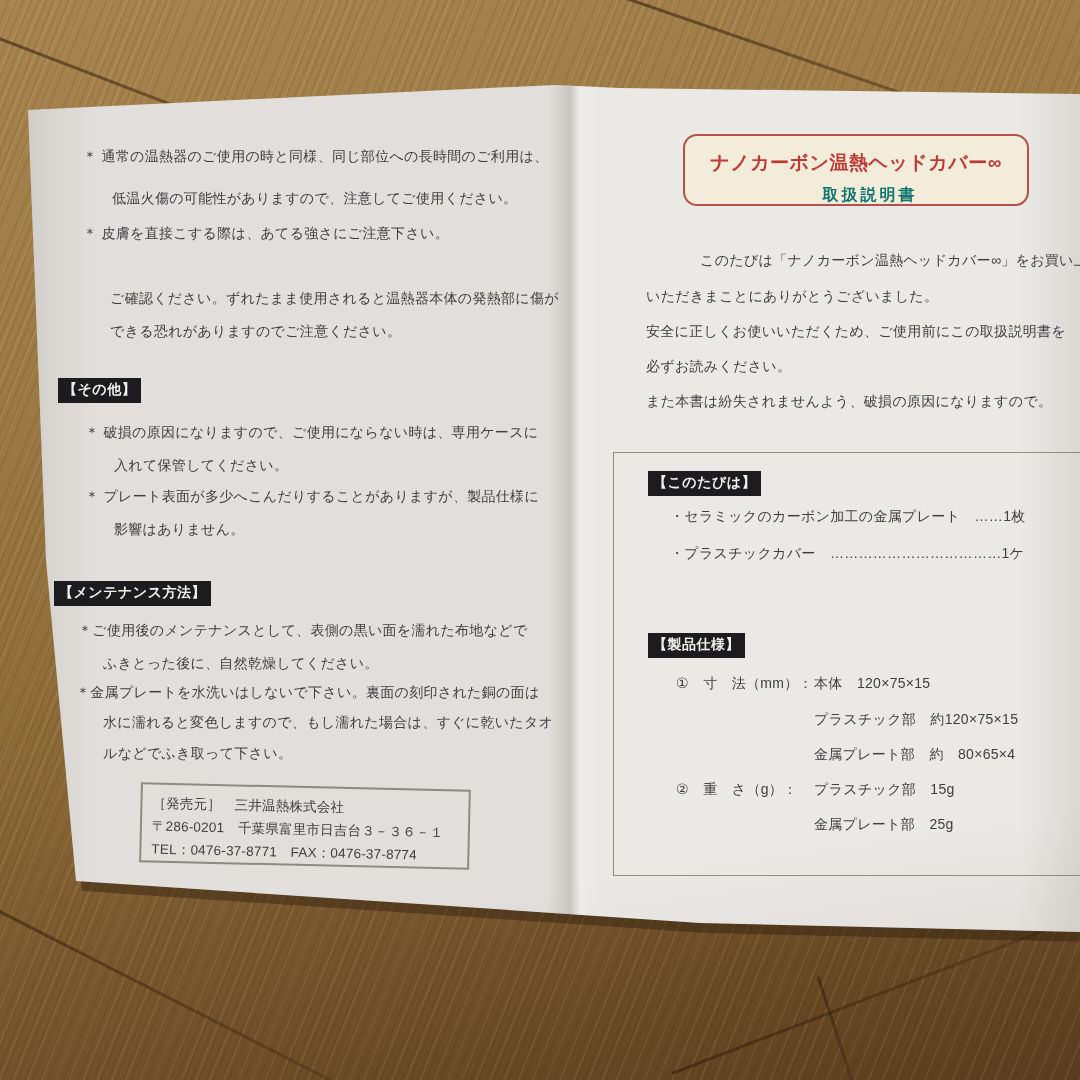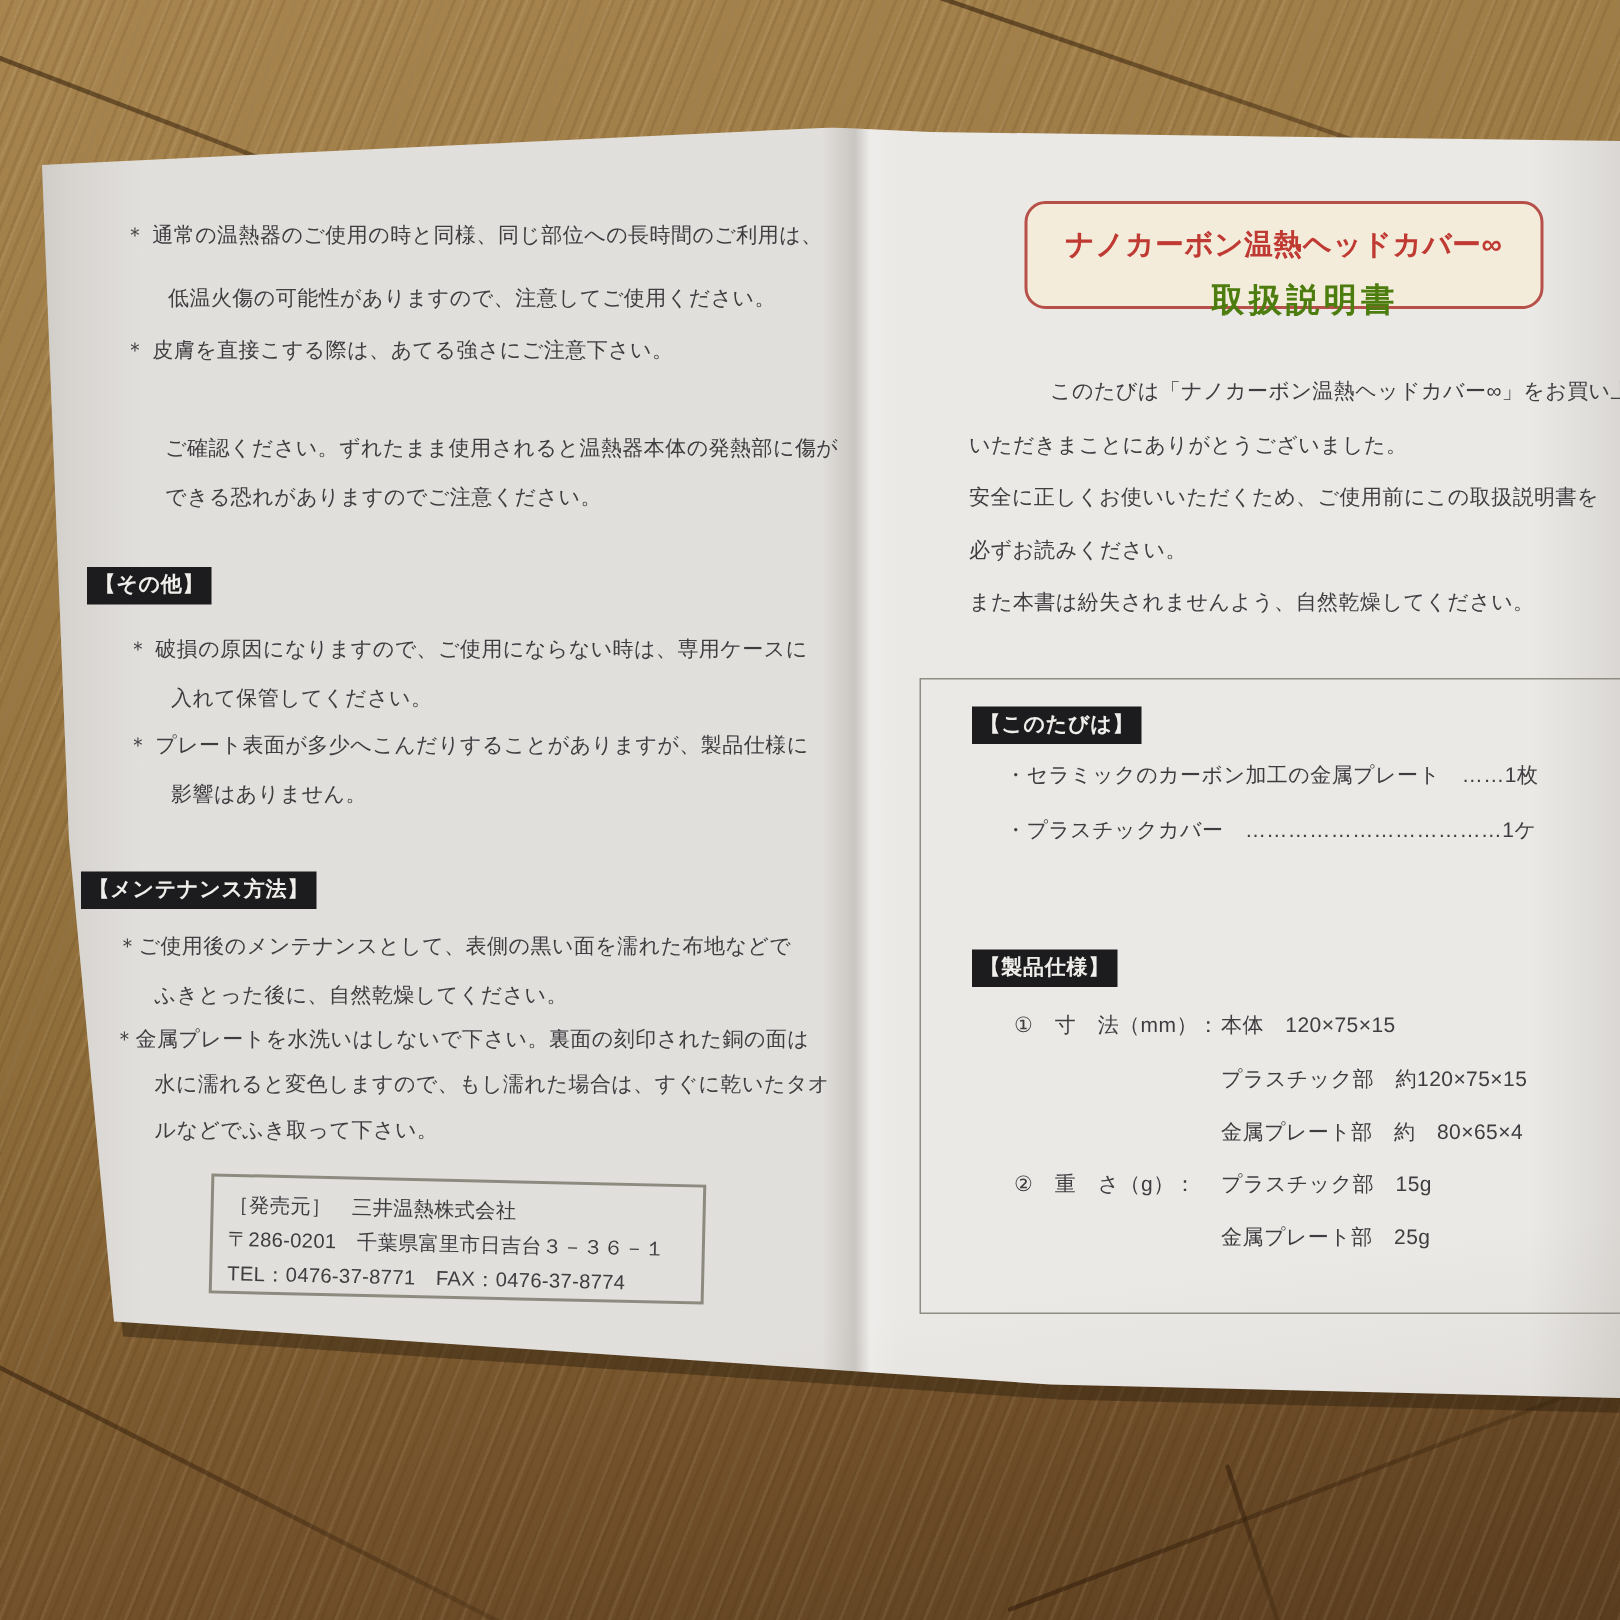--- a/index.html
+++ b/index.html
@@ -39,21 +39,21 @@
 
   
   .pubbox{position:absolute;left:140px;top:786px;width:330px;height:80px;z-index:2;
       border:2px solid #8d8a80;transform:rotate(1.3deg);padding:7px 10px;box-sizing:border-box;}
   .pubbox .ln{position:static;display:block;font-size:13.5px;line-height:23px;letter-spacing:.2px;}
 
   
   .titlebox{position:absolute;left:683px;top:134px;width:346px;height:72px;z-index:2;
       border:2px solid #b8504a;border-radius:14px;background:#f4ecdb;box-sizing:border-box;text-align:center;}
   .titlebox .title{margin-top:14px;font-size:19px;font-weight:bold;color:#c03a34;letter-spacing:.5px;white-space:nowrap;}
-  .titlebox .subtitle{margin-top:9px;font-size:22px;font-weight:bold;color:#4d7c0f;letter-spacing:3px;white-space:nowrap;padding-left:28px;}
+  .titlebox .subtitle{margin-top:9px;font-size:16px;font-weight:bold;color:#0f766e;letter-spacing:3px;white-space:nowrap;padding-left:28px;}
 
   
   .bigbox{position:absolute;left:613px;top:452px;width:482px;height:424px;z-index:2;
       border:1.5px solid #8f8c84;box-sizing:border-box;}
 </style>
 </head>
 <body>
 
 <div class="scene">
 
@@ -97,21 +97,21 @@
 
     <div class="titlebox">
       <div class="title">ナノカーボン温熱ヘッドカバー∞</div>
       <div class="subtitle">取扱説明書</div>
     </div>
 
     <div class="ln" style="left:700px;top:252px;">このたびは「ナノカーボン温熱ヘッドカバー∞」をお買い上げ</div>
     <div class="ln" style="left:646px;top:288px;">いただきまことにありがとうございました。</div>
     <div class="ln" style="left:646px;top:323px;">安全に正しくお使いいただくため、ご使用前にこの取扱説明書を</div>
     <div class="ln" style="left:646px;top:358px;">必ずお読みください。</div>
-    <div class="ln" style="left:646px;top:393px;">また本書は紛失されませんよう、自然乾燥してください。</div>
+    <div class="ln" style="left:646px;top:393px;">また本書は紛失されませんよう、破損の原因になりますので。</div>
 
     <div class="bigbox">
       <div class="chip" style="left:34px;top:18px;">【このたびは】</div>
       <div class="ln" style="left:56px;top:55px;">・セラミックのカーボン加工の金属プレート　……1枚</div>
       <div class="ln" style="left:56px;top:92px;text-align:right;">・プラスチックカバー　………………………………1ケ</div>
 
       <div class="chip" style="left:34px;top:180px;">【製品仕様】</div>
       <div class="ln" style="left:62px;top:222px;">①　寸　法（mm）：</div>
       <div class="ln" style="left:200px;top:222px;">本体　120×75×15</div>
       <div class="ln" style="left:200px;top:258px;">プラスチック部　約120×75×15</div>

